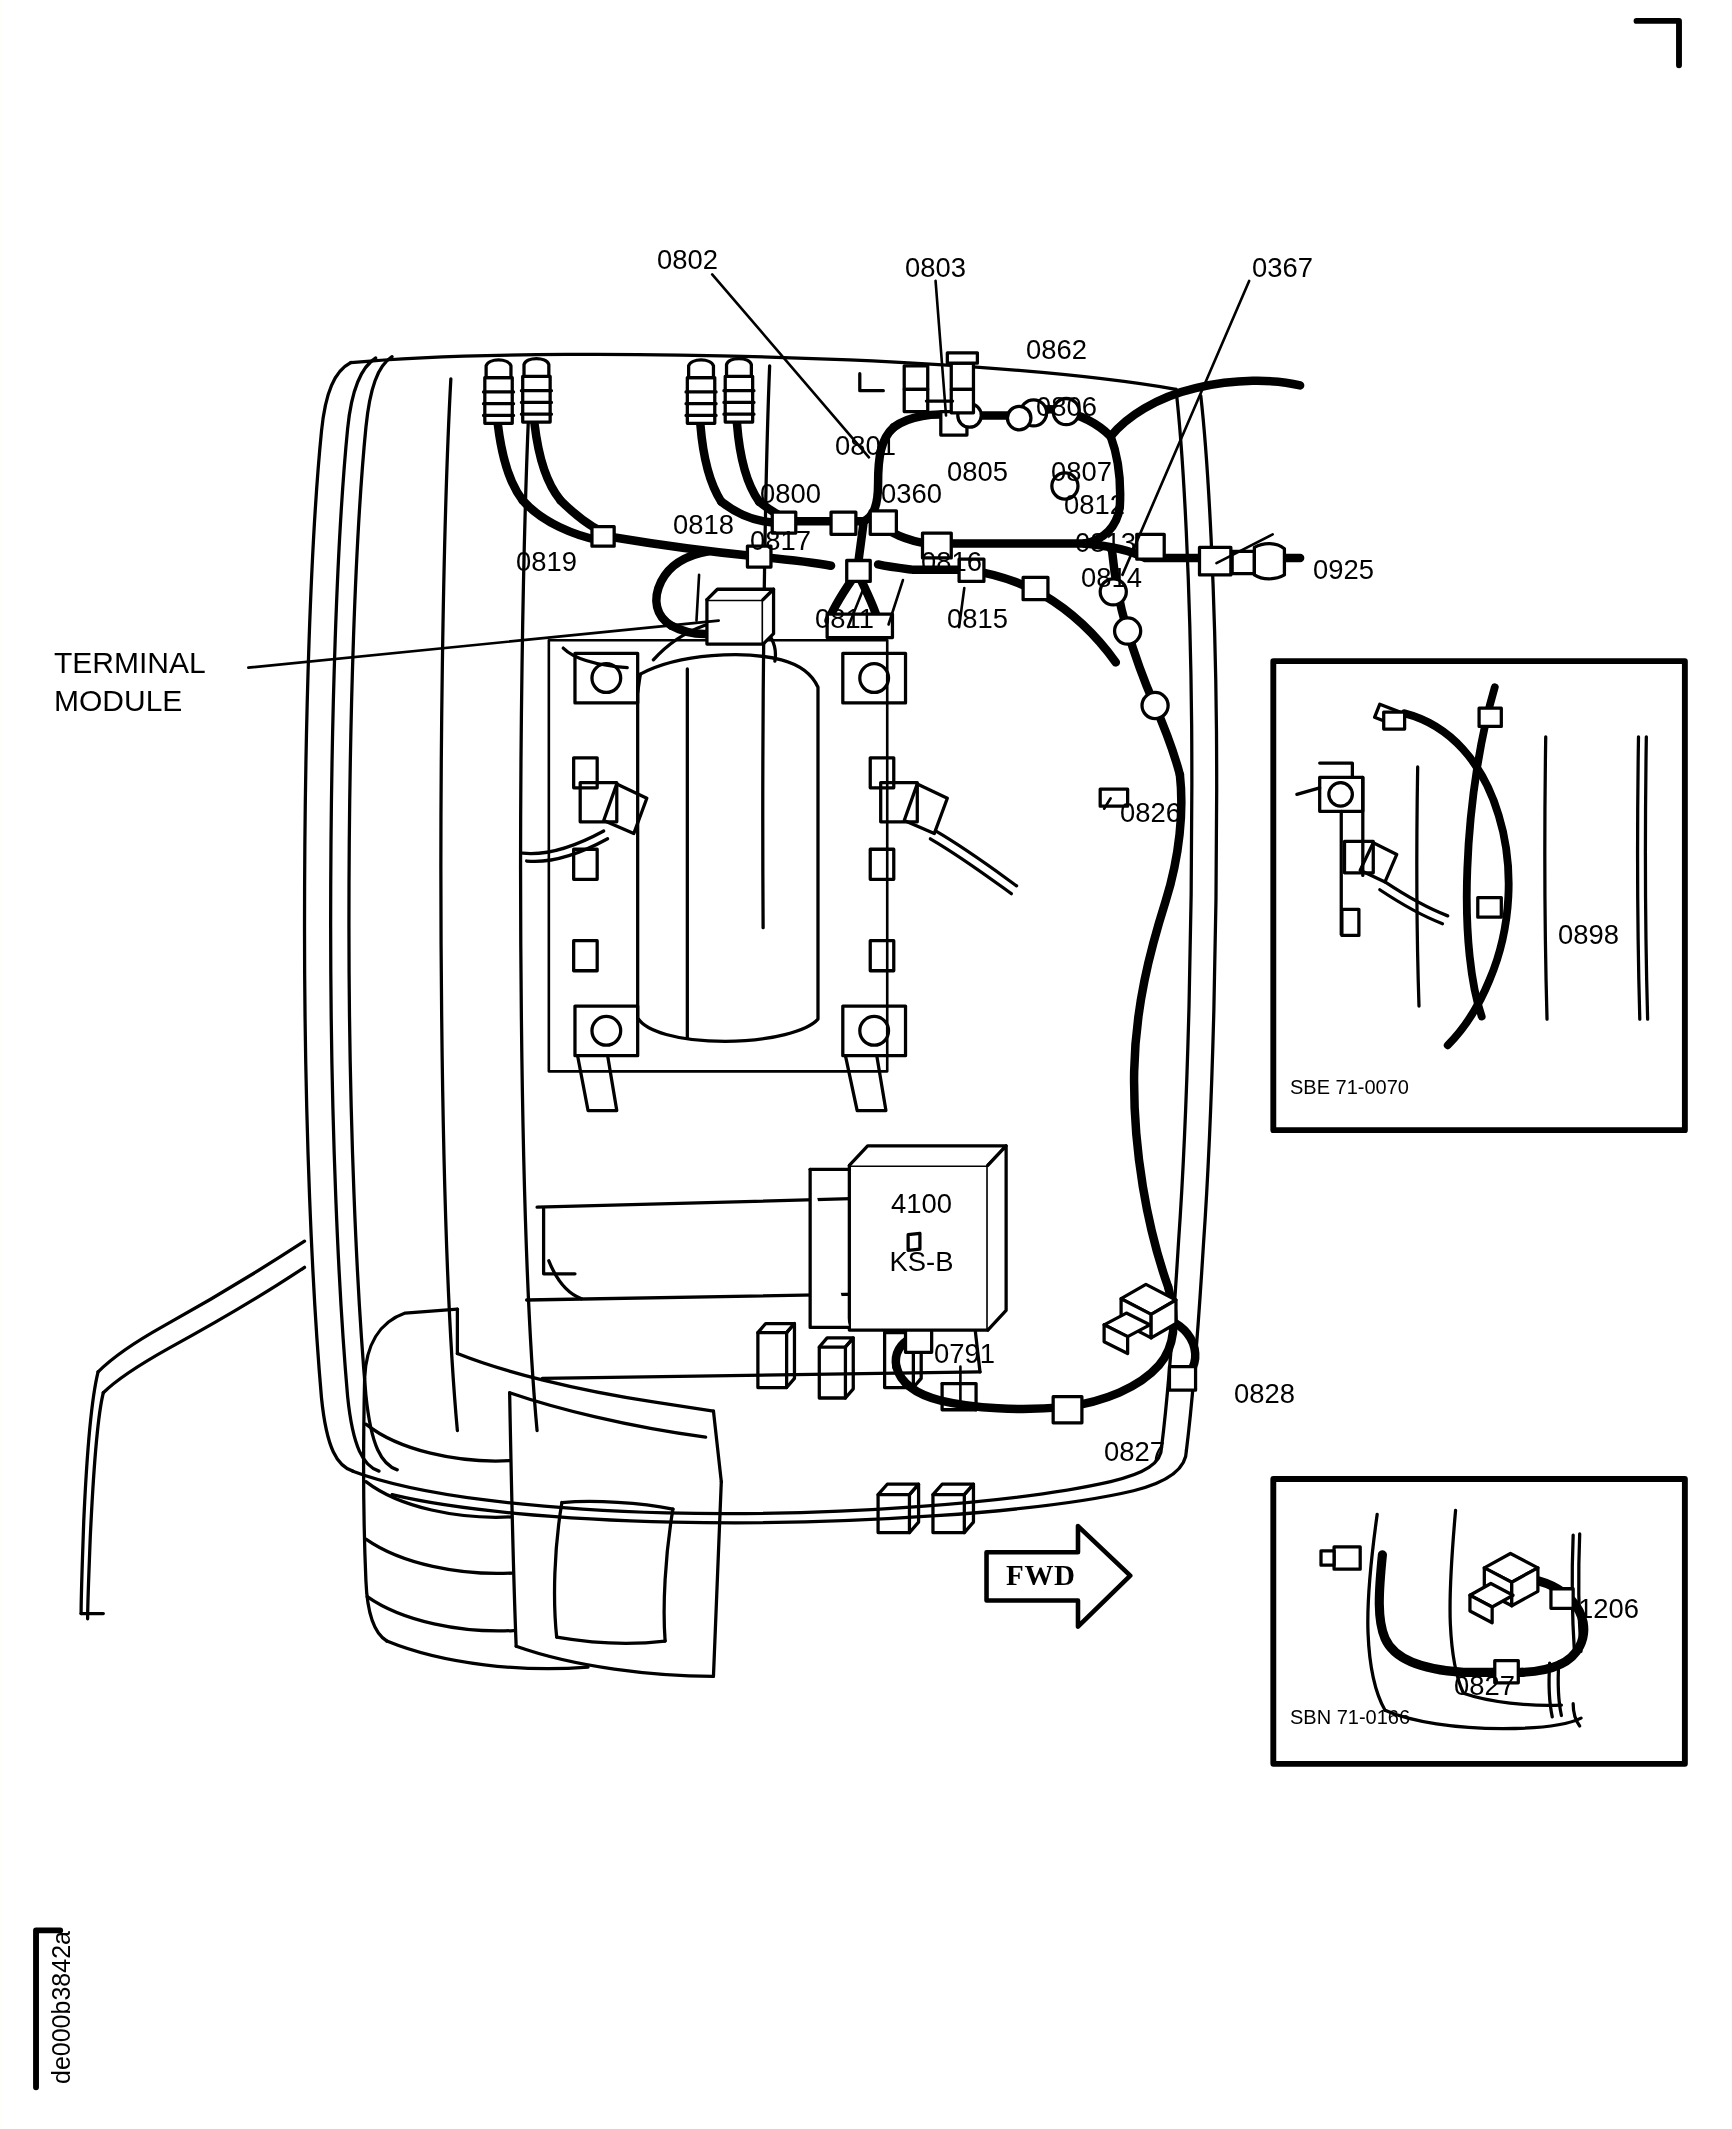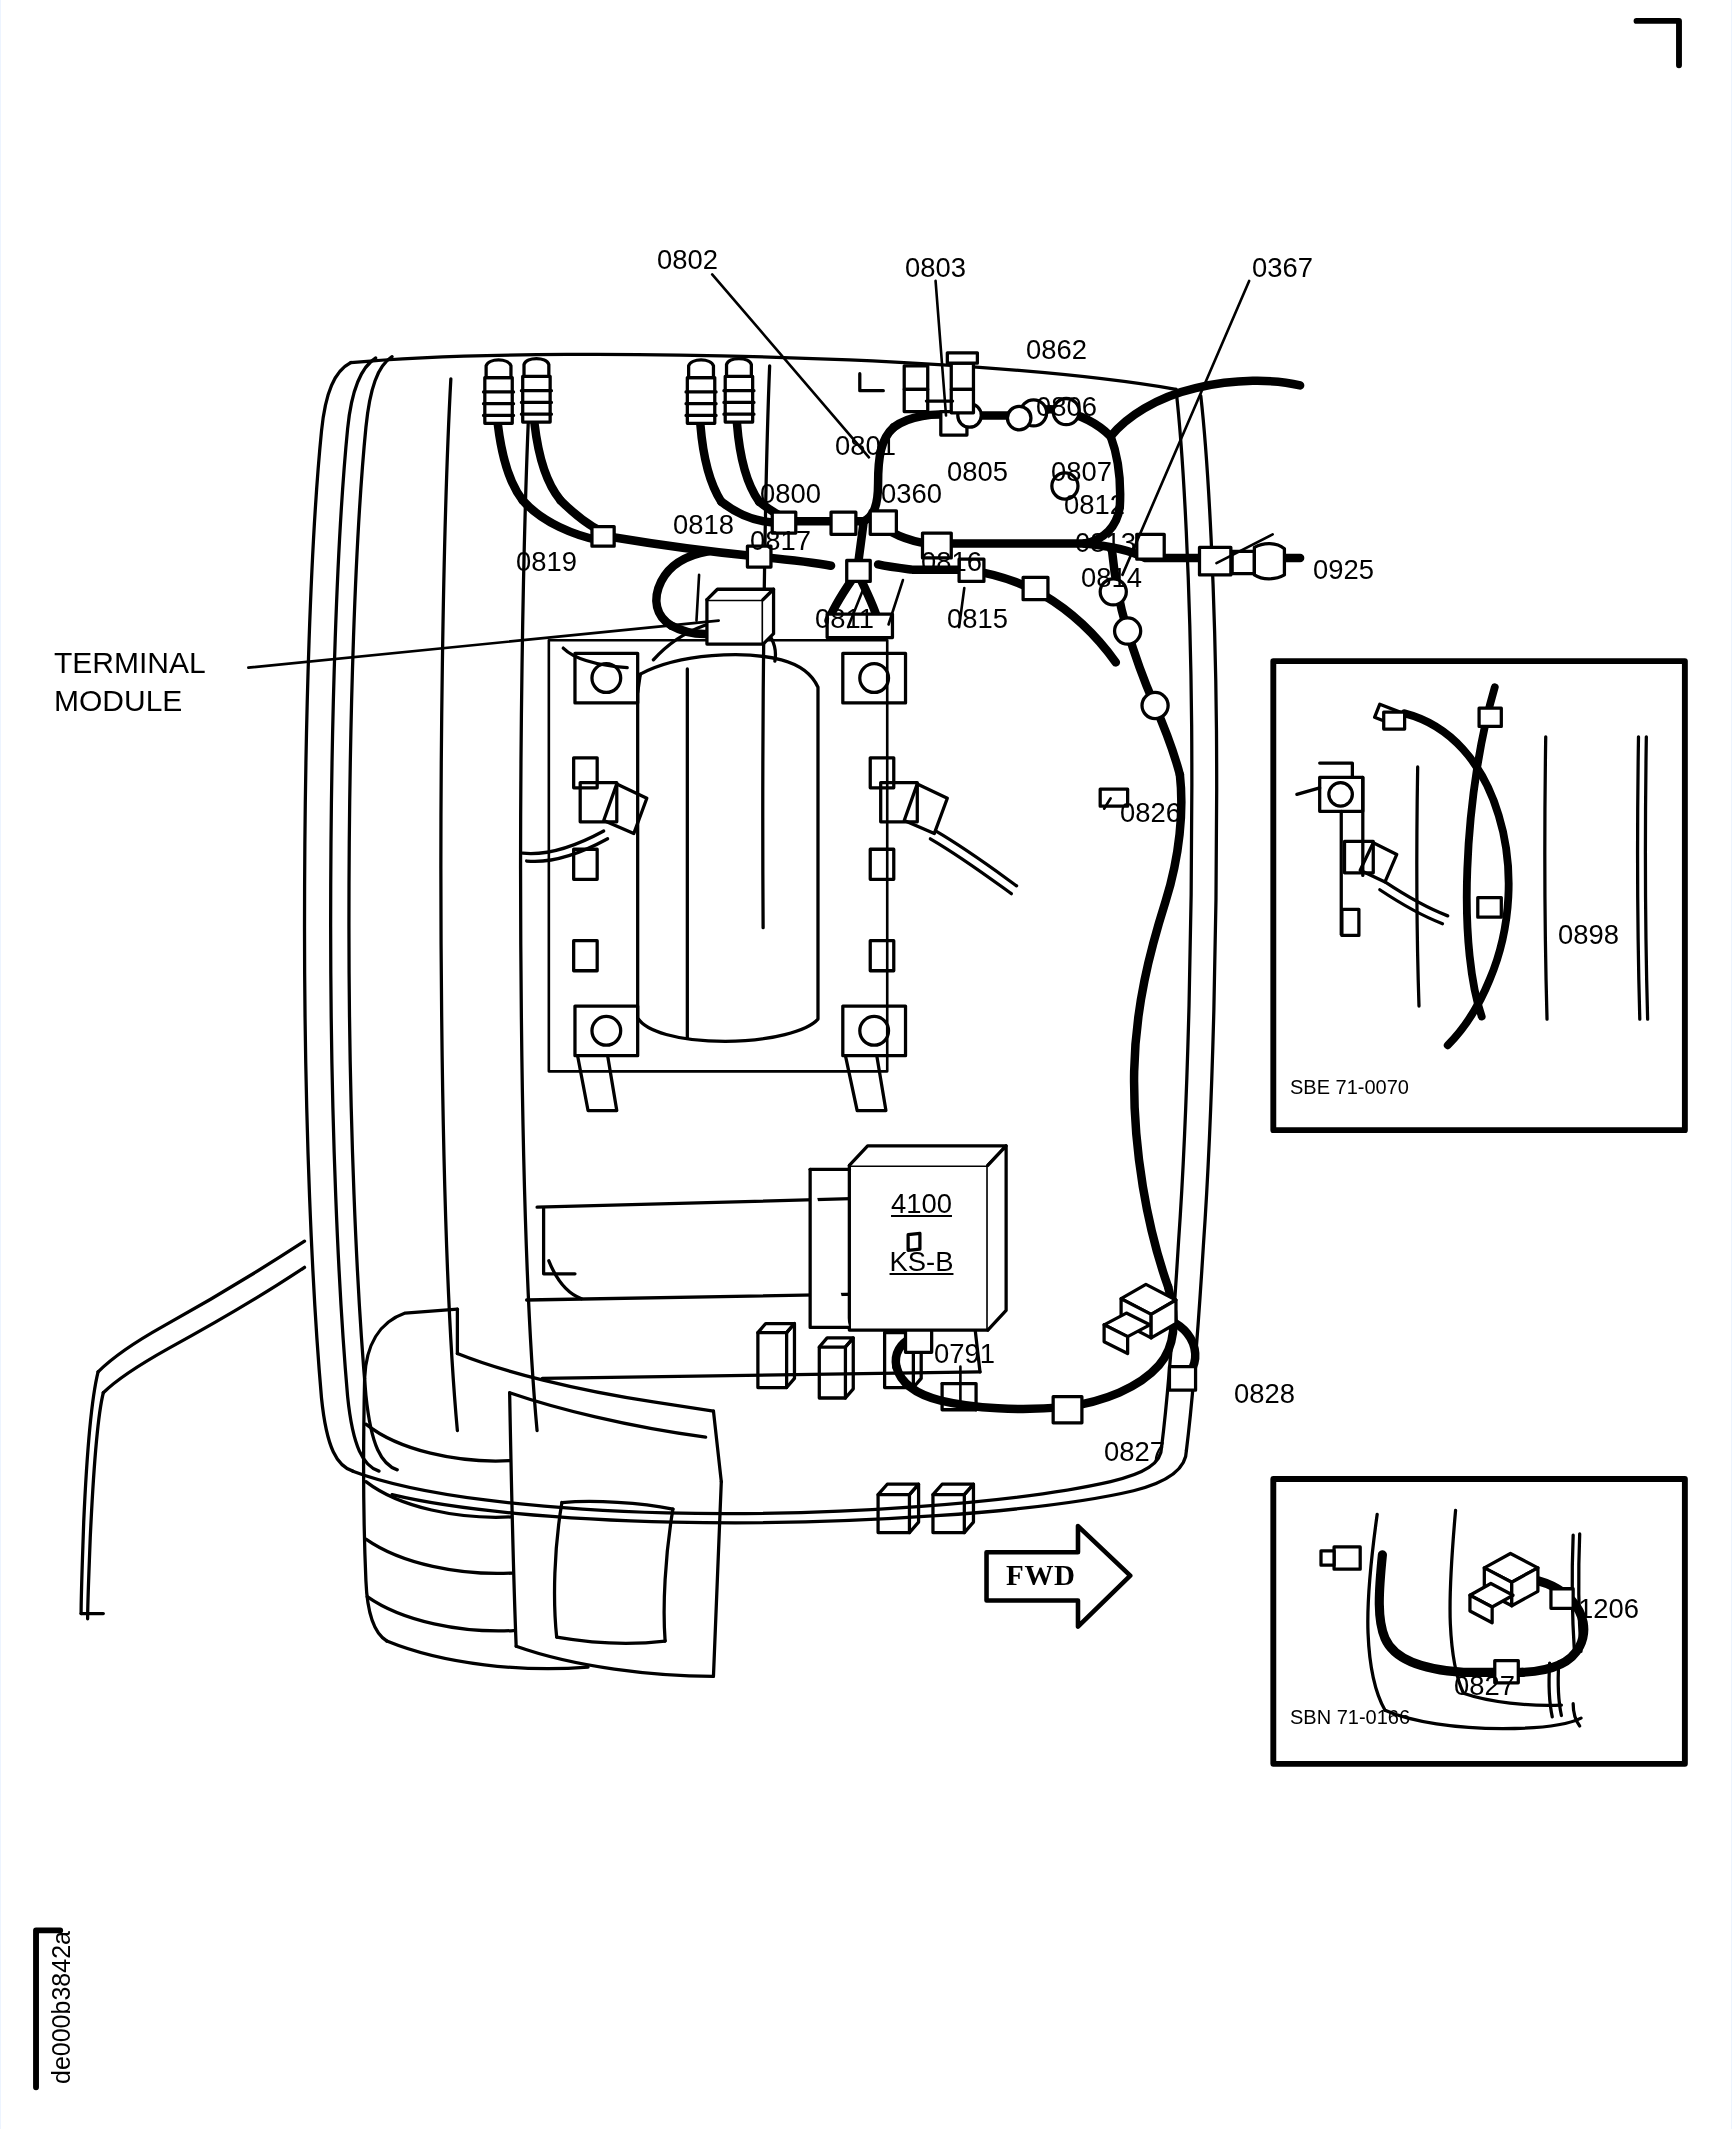--- a/index.html
+++ b/index.html
@@ -4,37 +4,37 @@
 <style>
   html,body{margin:0;padding:0;background:#fff;}
   body{
     font-family:"Liberation Sans", sans-serif;
     color:#000;
   }
   #page{
     position:relative;
     width:1732px;
     height:2129px;
-    background:#3b82f6;
+    background:#fef9c3;
     overflow:hidden;
   }
   svg{display:block;}
   .lbl{
     position:absolute;
     font-family:"Liberation Sans", sans-serif;
     color:#000;
     white-space:pre;
     line-height:1.08;
     letter-spacing:0px;
   }
   .callout{ font-size:27.4px; }
   .big{ font-size:30px; }
   .caption{ font-size:30px; text-align:center; }
   .insetcap{ font-size:20px; }
-  .boxtext{ font-size:27.4px; text-align:center;text-decoration:underline; }
+  .boxtext{ font-size:27.4px; text-align:center; }
   .fwdtext{ font-size:29px; font-weight:bold; letter-spacing:0.7px;font-family:Liberation Serif, serif;}
   .docid{
     position:absolute;
     font-size:25px;
     transform-origin:0 0;
     transform:rotate(-90deg);
     white-space:pre;
   }
 </style>
 </head>

